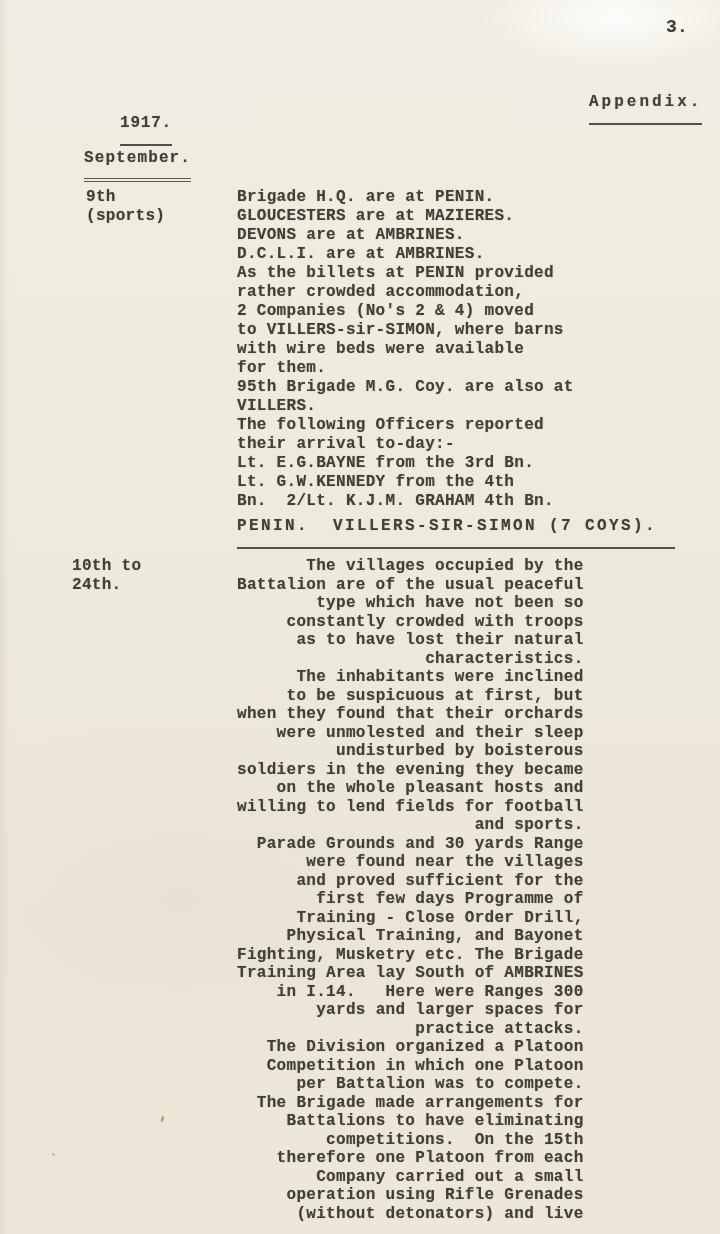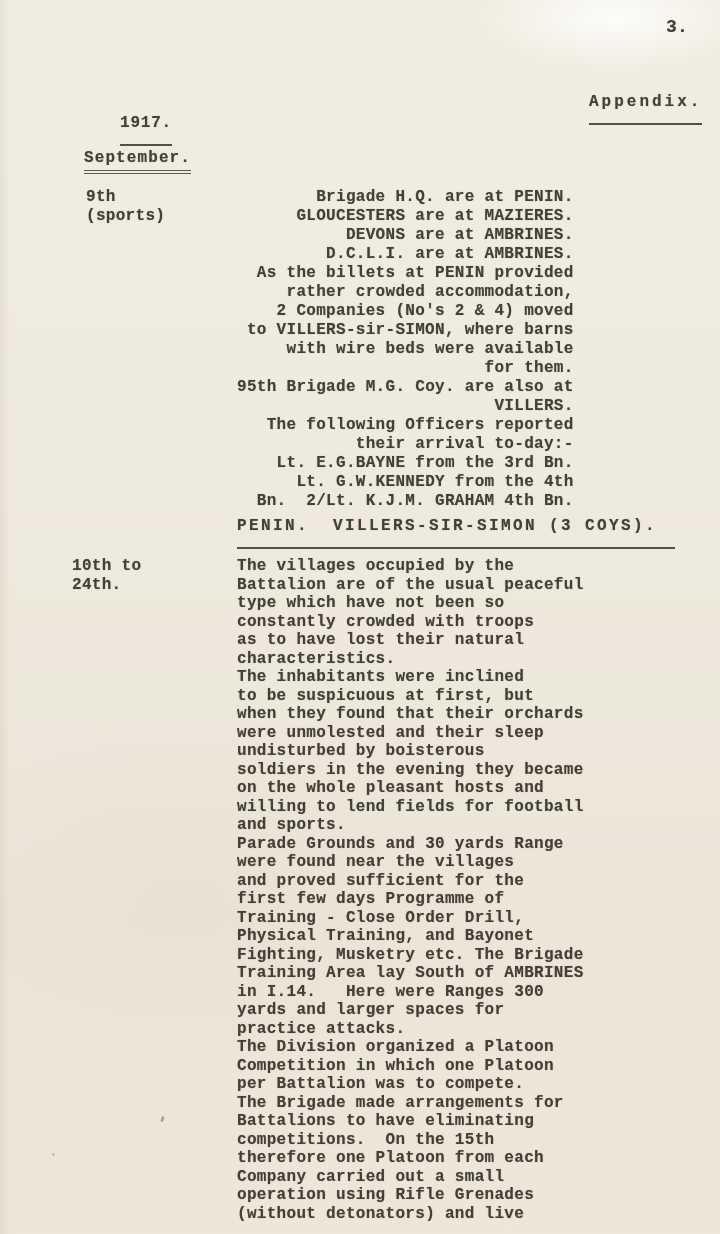--- a/index.html
+++ b/index.html
@@ -49,48 +49,48 @@
     top: 114px;
     left: 84px;
     letter-spacing: 0.8px;
     margin-left: 36px;
   }
   .month-heading {
     top: 149px;
     left: 84px;
     letter-spacing: 1.1px;
     border-bottom: 4px double rgba(56, 52, 44, 0.8);
-    padding-bottom: 3px;
+    padding-bottom: 11px;
   }
   .entry1-date {
     top: 188px;
     left: 86px;
     line-height: 19px;
   }
   .entry1-body {
     top: 188px;
     left: 237px;
     line-height: 19px;
-    text-align: right;
   }
   .section-heading {
     top: 517px;
     left: 237px;
     letter-spacing: 2.4px;
     padding-right: 18px;
   }
   .entry2-date {
     top: 557px;
     left: 72px;
     line-height: 18.5px;
   }
   .entry2-body {
     top: 557px;
     left: 237px;
     line-height: 18.5px;
+    text-align: right;
   }
   .speck-1 {
     position: absolute;
     top: 1116px;
     left: 161px;
     width: 3px;
     height: 6px;
     border-radius: 50%;
     transform: rotate(18deg);
     background: #b9894f;
@@ -134,21 +134,21 @@
 with wire beds were available
 for them.
 95th Brigade M.G. Coy. are also at
 VILLERS.
 The following Officers reported
 their arrival to-day:-
 Lt. E.G.BAYNE from the 3rd Bn.
 Lt. G.W.KENNEDY from the 4th
 Bn.  2/Lt. K.J.M. GRAHAM 4th Bn.</div>
 
-  <div class="typed section-heading underline">PENIN.  VILLERS-SIR-SIMON (3 COYS).</div>
+  <div class="typed section-heading underline">PENIN.  VILLERS-SIR-SIMON (7 COYS).</div>
 
   <div class="typed entry2-date">10th to
 24th.</div>
 
   <div class="typed entry2-body">The villages occupied by the
 Battalion are of the usual peaceful
 type which have not been so
 constantly crowded with troops
 as to have lost their natural
 characteristics.

